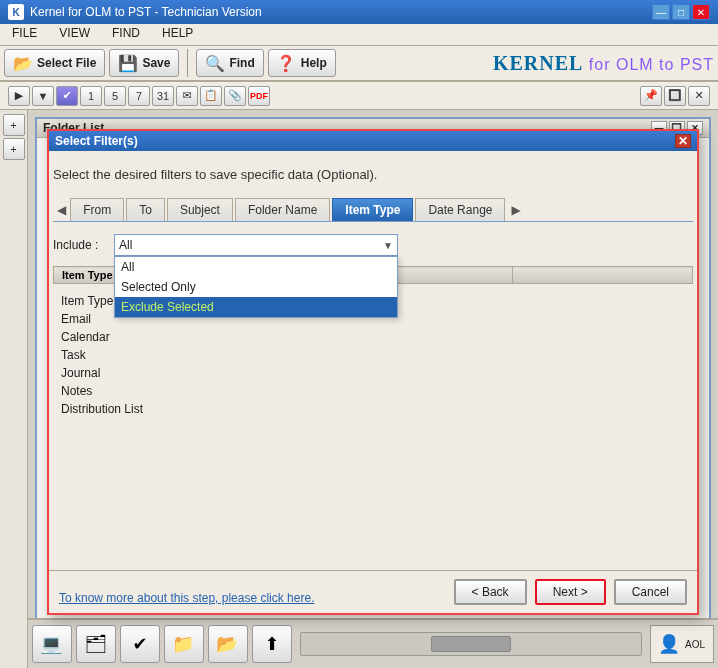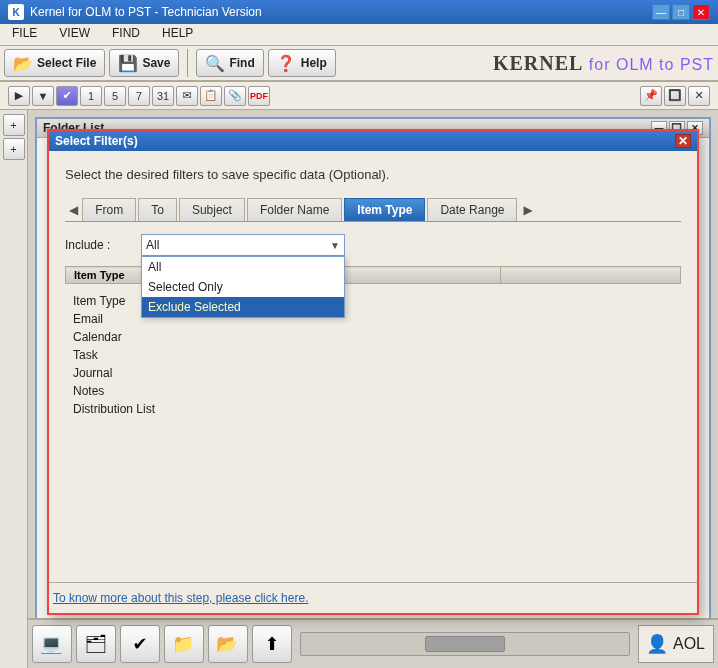--- a/index.html
+++ b/index.html
@@ -57,21 +57,21 @@
     }
     .toolbar-icon { width: 20px; height: 20px; display: flex; align-items: center; justify-content: center; font-size: 16px; }
 
     .toolbar-right {
       margin-left: auto;
       font-size: 18px;
       font-weight: bold;
       color: #222;
       letter-spacing: 1px;
     }
-    .kernel-text { font-family: Georgia, serif; font-size: 20px; font-weight: bold; color: #404040; }
+    .kernel-text { font-family: Georgia, serif; font-size: 20px; font-weight: bold; color: #0369a1; }
     .kernel-sub { font-size: 16px; font-weight: normal; color: #8b5cf6; }
 
     
     .toolbar2 {
       background: #f0ece4;
       border-bottom: 1px solid #b0a898;
       height: 28px;
       display: flex;
       align-items: center;
       padding: 0 4px;
@@ -144,21 +144,21 @@
       color: white;
       padding: 3px 6px;
       font-size: 12px;
       font-weight: bold;
       display: flex;
       align-items: center;
       justify-content: space-between;
     }
     .dialog-close { cursor: pointer; font-size: 12px; color: white; background: #c0392b; border: 1px solid #922b21; width: 16px; height: 14px; display: flex; align-items: center; justify-content: center; }
 
-    .dialog-body { padding: 16px 16px; }
+    .dialog-body { padding: 16px 4px; }
     .dialog-desc { font-size: 13px; color: #333; margin-bottom: 16px; }
 
     
     .tabs-row {
       display: flex;
       align-items: center;
       border-bottom: 1px solid #7a9ec8;
       margin-bottom: 12px;
     }
     .tab-arrow { font-size: 12px; cursor: pointer; padding: 0 4px; color: #555; }
@@ -176,27 +176,27 @@
       background: linear-gradient(to bottom, #4a90d9, #2563b0);
       color: white;
       border-color: #2563b0;
       font-weight: bold;
     }
 
     
     .include-row {
       display: flex;
       align-items: center;
-      gap: 16px;
+      gap: 1px;
       margin-bottom: 10px;
     }
     .include-label { font-size: 12px; color: #222; width: 60px; }
     .select-wrapper {
       position: relative;
-      width: 204px;
+      width: 284px;
     }
     .select-box {
       width: 100%;
       height: 22px;
       border: 1px solid #7a9ec8;
       background: white;
       font-size: 12px;
       padding: 0 4px;
       display: flex;
       align-items: center;
@@ -217,21 +217,21 @@
       border: 1px solid #7a9ec8;
       z-index: 100;
       box-shadow: 2px 2px 6px rgba(0,0,0,0.2);
     }
     .dropdown-item {
       padding: 3px 6px;
       font-size: 12px;
       cursor: pointer;
       color: #222;
     }
-    .dropdown-item.selected { background: #2563b0; color: #fef9c3; }
+    .dropdown-item.selected { background: #2563b0; color: #bef264; }
 
     
     .item-table {
       width: 100%;
       border-collapse: collapse;
       margin-top: 8px;
     }
     .item-table th {
       background: linear-gradient(to bottom, #e8e4dc, #ccc8c0);
       border: 1px solid #b0a898;
@@ -251,21 +251,21 @@
     }
 
     
     .dialog-bottom {
       position: absolute;
       bottom: 0;
       left: 0;
       right: 0;
       border-top: 1px solid #b0a898;
       background: #f0ece4;
-      padding: 8px 4px;
+      padding: 8px 10px;
       display: flex;
       align-items: flex-end;
       gap: 26px;
     }
     .learn-link { font-size: 12px; color: #2563b0; text-decoration: underline; cursor: pointer; }
     .dialog-buttons { margin-left: auto; display: flex; gap: 8px; }
     .dlg-btn {
       padding: 4px 16px;
       font-size: 12px;
       border: 2px solid #999;
@@ -288,21 +288,21 @@
       display: flex;
       align-items: center;
       padding: 4px;
       gap: 4px;
     }
     .task-btn { width: 40px; height: 38px; background: linear-gradient(to bottom, #fefefe, #ddd); border: 1px solid #999; border-radius: 3px; display: flex; align-items: center; justify-content: center; font-size: 18px; cursor: pointer; }
     .task-scroll { flex: 1; height: 24px; background: #ccc8c0; border: 1px solid #999; border-radius: 2px; display: flex; align-items: center; padding: 0 4px; margin: 0 4px; }
     .task-scroll-inner { width: 80px; height: 16px; background: #a0a0a0; border: 1px solid #888; border-radius: 2px; margin: 0 auto; }
     .aol-section { display: flex; align-items: center; gap: 4px; padding: 2px 8px; border: 1px solid #999; background: #f0ece4; height: 38px; }
     .aol-icon { font-size: 18px; }
-    .aol-text { font-size: 16px; color: #222; }
+    .aol-text { font-size: 10px; color: #222; }
   </style>
 </head>
 <body>
 
 <div class="title-bar">
   <div class="title-bar-left">
     <div class="title-bar-icon">
       <span style="color:#2563b0;font-size:10px;font-weight:bold;">K</span>
     </div>
     <span>Kernel for OLM to PST - Technician Version</span>
@@ -436,20 +436,25 @@
             <div class="item-row">Calendar</div>
             <div class="item-row">Task</div>
             <div class="item-row">Journal</div>
             <div class="item-row">Notes</div>
             <div class="item-row">Distribution List</div>
           </div>
         </div>
 
         <div class="dialog-bottom">
           <span class="learn-link">To know more about this step, please click here.</span>
+          <div class="dialog-buttons">
+            <button class="dlg-btn">&lt; Back</button>
+            <button class="dlg-btn primary">Next &gt;</button>
+            <button class="dlg-btn">Cancel</button>
+          </div>
         </div>
       </div>
     </div>
 
     <div class="taskbar">
       <div class="task-btn">💻</div>
       <div class="task-btn">🗂</div>
       <div class="task-btn">✔</div>
       <div class="task-btn">📁</div>
       <div class="task-btn">📂</div>

